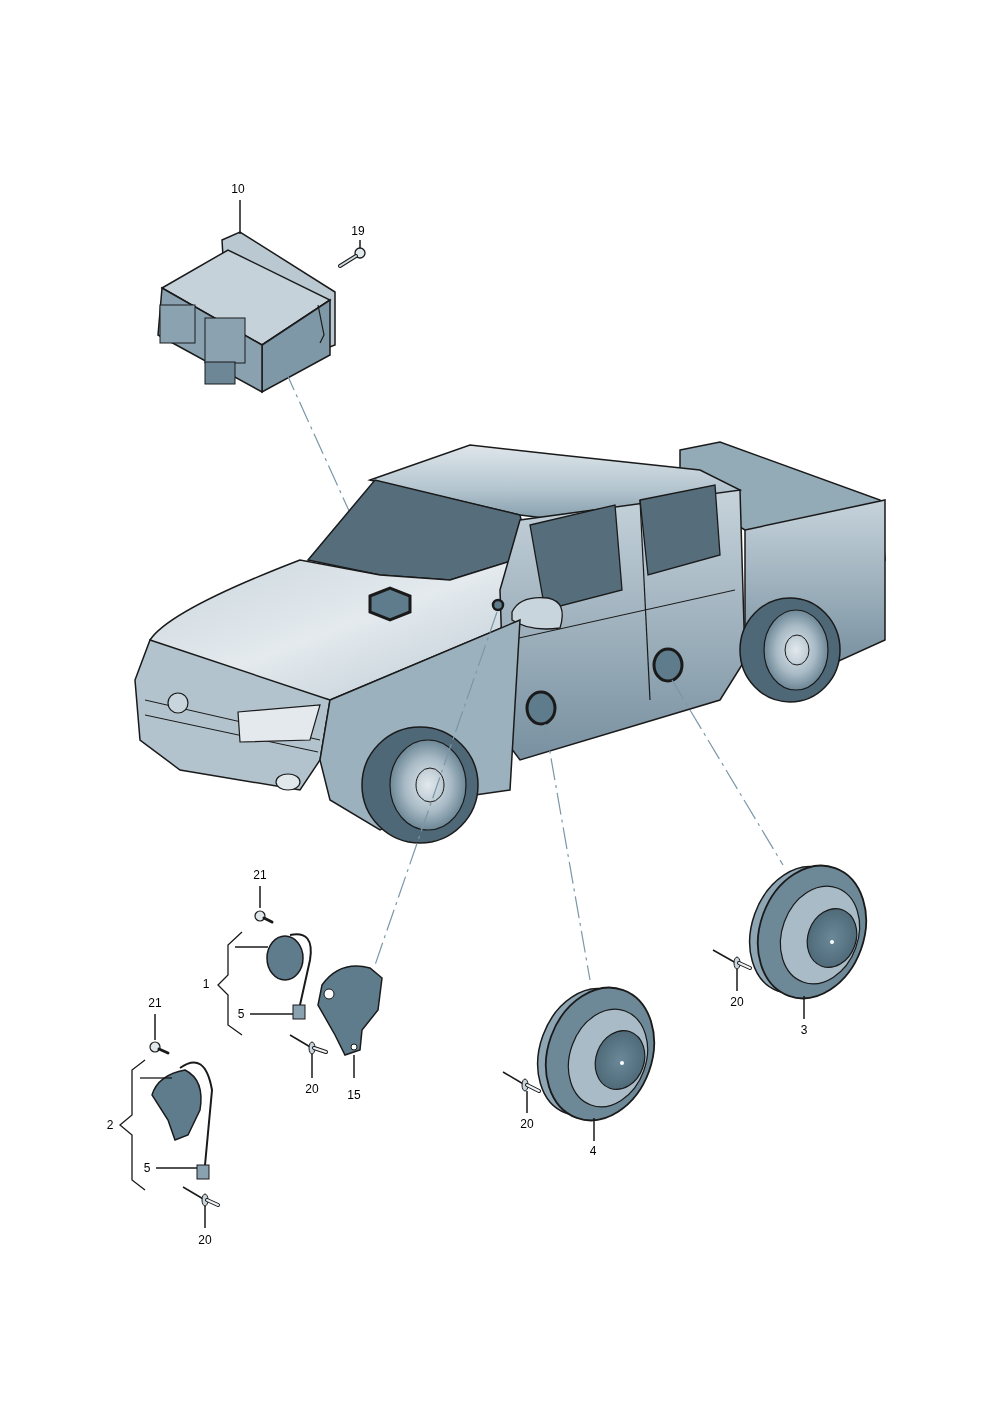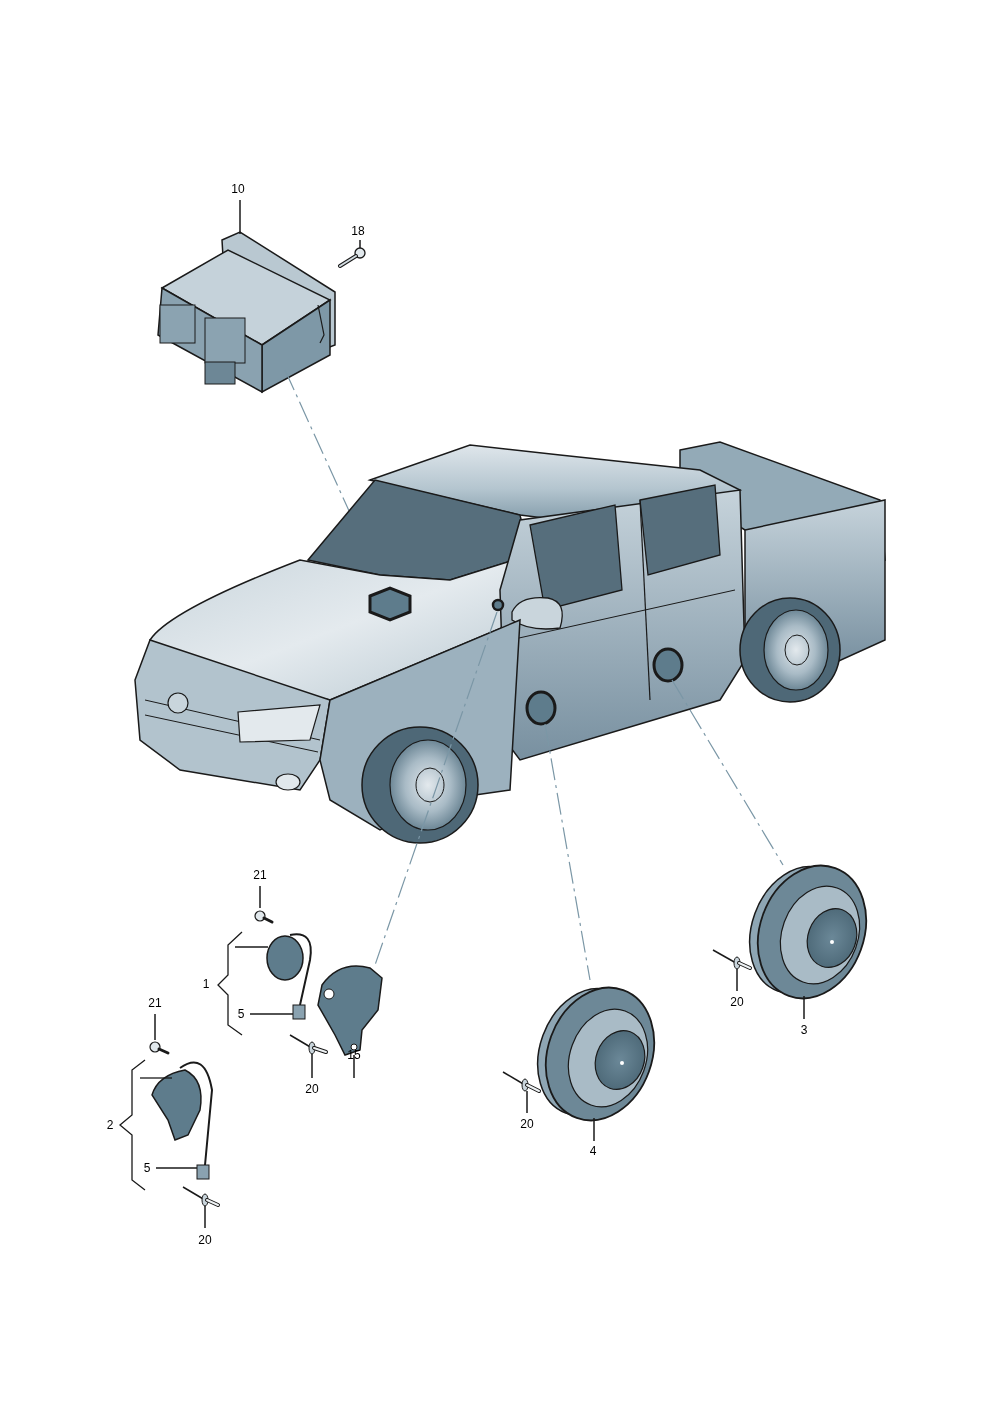--- a/index.html
+++ b/index.html
@@ -180,26 +180,26 @@
   <g>
     <path d="M713,950 L736,963" stroke="#1a1a1a" stroke-width="1.5"></path>
     <ellipse cx="737" cy="963" rx="3" ry="6" fill="#c9d5dc" stroke="#1a1a1a" stroke-width="1"></ellipse>
     <path d="M739,963 L750,968" stroke="#1a1a1a" stroke-width="4" stroke-linecap="round"></path>
     <path d="M739,963 L750,968" stroke="#eef2f4" stroke-width="2" stroke-linecap="round"></path>
   </g>
   <line x1="737" y1="969" x2="737" y2="991" stroke="#1a1a1a" stroke-width="1.5"></line>
 </svg>
 
 <div class="lbl" style="left:238px;top:189px">10</div>
-<div class="lbl" style="left:358px;top:231px">18</div>
+<div class="lbl" style="left:358px;top:231px">19</div>
 <div class="lbl" style="left:260px;top:875px">21</div>
 <div class="lbl" style="left:206px;top:984px">1</div>
 <div class="lbl" style="left:241px;top:1014px">5</div>
 <div class="lbl" style="left:312px;top:1089px">20</div>
-<div class="lbl" style="left:354px;top:1055px">15</div>
+<div class="lbl" style="left:354px;top:1095px">15</div>
 <div class="lbl" style="left:155px;top:1003px">21</div>
 <div class="lbl" style="left:110px;top:1125px">2</div>
 <div class="lbl" style="left:147px;top:1168px">5</div>
 <div class="lbl" style="left:205px;top:1240px">20</div>
 <div class="lbl" style="left:527px;top:1124px">20</div>
 <div class="lbl" style="left:593px;top:1151px">4</div>
 <div class="lbl" style="left:737px;top:1002px">20</div>
 <div class="lbl" style="left:804px;top:1030px">3</div>
 
 </body></html>

